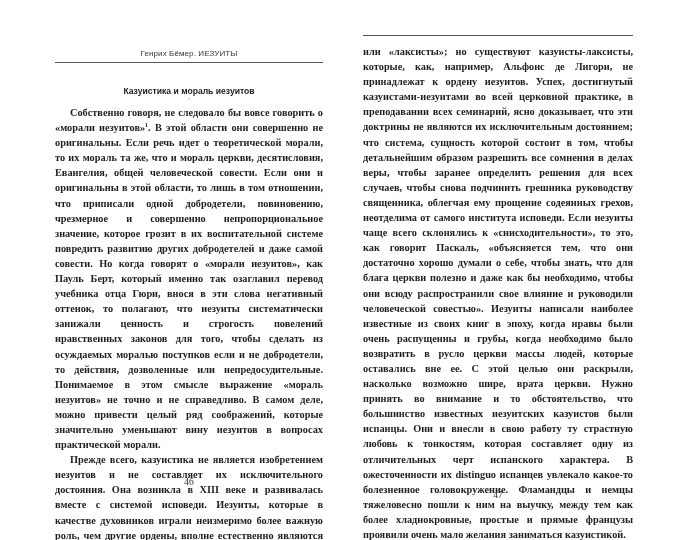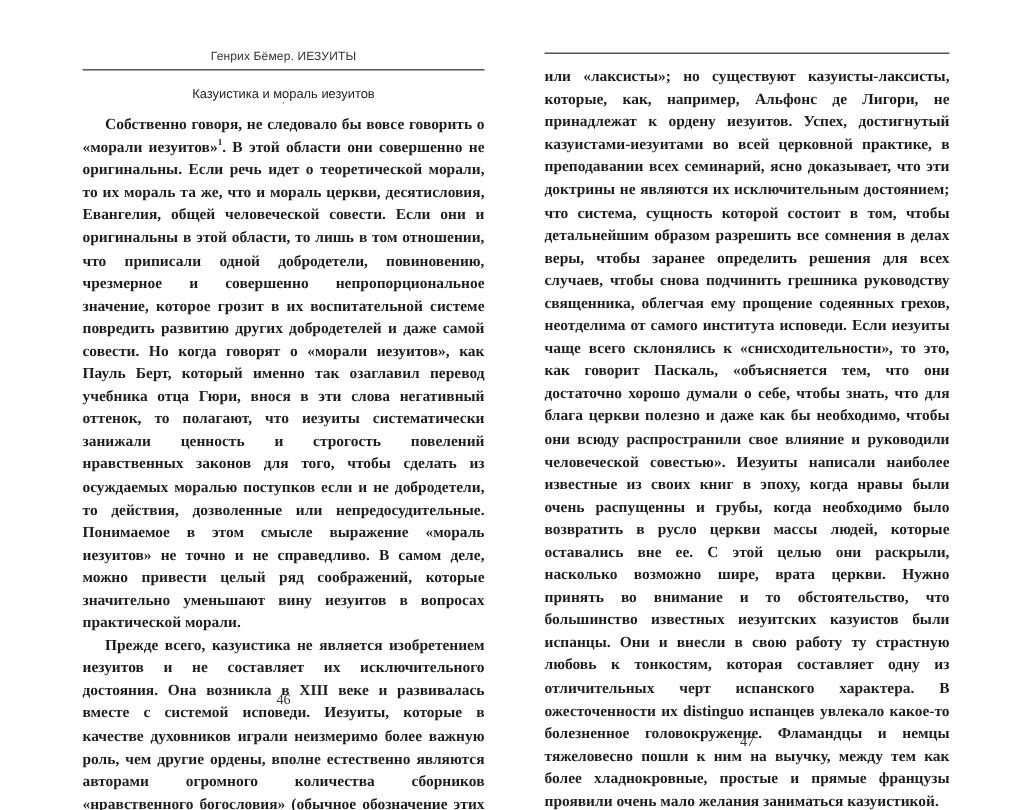--- a/index.html
+++ b/index.html
@@ -10,43 +10,43 @@
     color: #1e1e1e;
     position: relative;
   }
   .spread { position: absolute; left: 0; top: 0; width: 682px; height: 540px; display: flex; }
   .page { position: relative; width: 341px; height: 540px; }
   .page.left .content { position: absolute; left: 55px; top: 32px; width: 268px; }
   .page.right .content { position: absolute; left: 22px; top: 32px; width: 270px; }
   .running-head {
     font-family: "Liberation Sans", "DejaVu Sans", sans-serif;
     font-size: 8px; text-align: center; color: #333;
-    letter-spacing: 0.1px; height: 11px; line-height: 11px;
+    letter-spacing: 0.1px; height: 11px; line-height: 11px; margin-top: 16px;
   }
   .head-rule { border-top: 1px solid #555; margin-top: 3px; height: 0; }
   .chapter-title {
     font-family: "Liberation Sans", "DejaVu Sans", sans-serif;
-    font-weight: normal; font-size: 8.6px; text-align: center;
-    margin-top: 9px; height: 12px; line-height: 12px; color: #222;
+    font-weight: bold; font-size: 8.6px; text-align: center;
+    margin-top: 22px; height: 12px; line-height: 12px; color: #222;
   }
   .title-mark { text-align: center; font-size: 6px; line-height: 6px; height: 6px; color: #555; }
   .body-text {
     font-size: 10.3px; line-height: 15.1px; text-align: justify;
     hyphens: manual; margin: 0;
   }
   .left .body-text { margin-top: 2px; }
   .right .body-text { margin-top: 8px; }
   .body-text p { margin: 0; text-indent: 15px; font-weight: bold; }
   .body-text p.cont { text-indent: 0; }
   sup { font-size: 6px; vertical-align: super; line-height: 0; }
   .fn-rule { width: 50px; border-top: 1px solid #444; margin-top: 10px; }
   .page-number {
     position: absolute; font-size: 9.5px; text-align: center; color: #333;
   }
-  .left .page-number { left: 55px; width: 268px; top: 462px; }
+  .left .page-number { left: 55px; width: 268px; top: 477px; }
   .right .page-number { left: 22px; width: 270px; top: 490px; }
 </style>
 </head>
 <body>
 
 <div class="spread">
 
   <div class="page left">
     <div class="content">
       <div class="running-head">Генрих Бёмер. ИЕЗУИТЫ</div>

